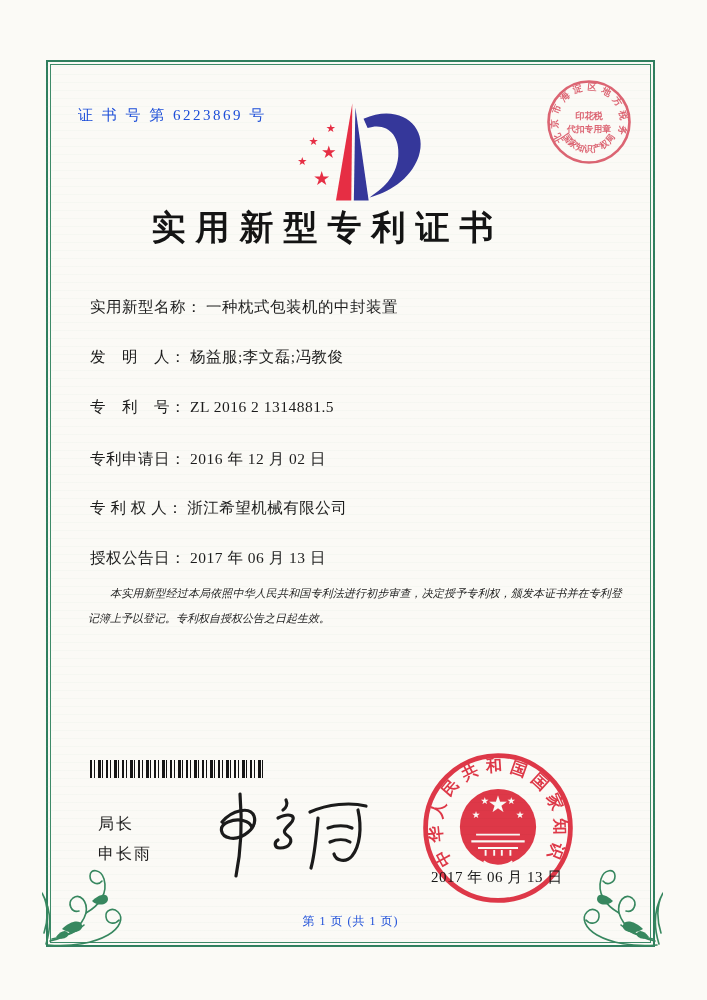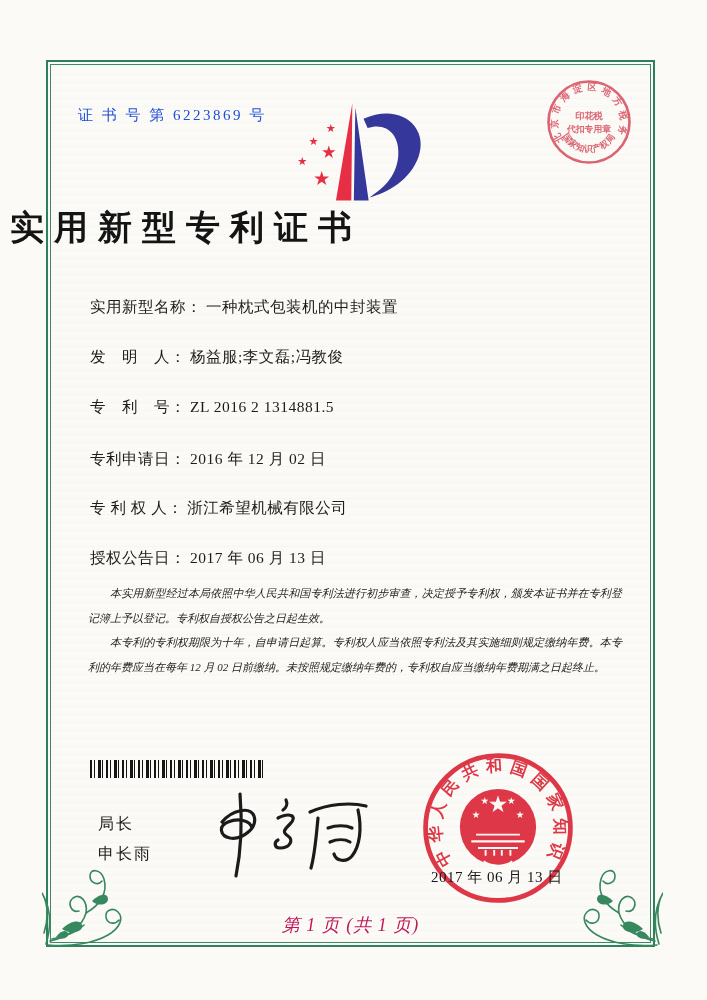--- a/index.html
+++ b/index.html
@@ -21,22 +21,22 @@
   .frame-inner{
     position:absolute;left:2px;top:2px;right:2px;bottom:2px;
     border:1px solid #3d8a68;
   }
   .abs{position:absolute;}
   .cert-no{
     left:78px;top:106px;font-size:15px;letter-spacing:2.5px;color:#1d4ed8;
   }
   .logo{left:288px;top:100px;width:148px;height:108px;}
   .title{
-    left:0;top:205px;width:629px;text-align:left;
-    font-size:34px;font-weight:700;letter-spacing:10px;text-indent:10px;color:#141414;
+    left:0;top:205px;width:629px;text-align:center;
+    font-size:34px;font-weight:700;letter-spacing:10px;text-indent:10px;color:#141414;padding-left:8px;
   }
   .field-row{
     left:90px;font-size:15.5px;letter-spacing:0.5px;white-space:nowrap;
   }
   .field-row .field-value{margin-left:4px;}
   .body-text{
     left:88px;top:581px;width:534px;
   }
   .body-text p{
     margin:0;font-size:11px;line-height:24.6px;text-indent:2em;
@@ -52,21 +52,21 @@
   }
   .director-title{left:98px;top:814px;font-size:16px;letter-spacing:2px;}
   .director-name{left:98px;top:844px;font-size:16px;letter-spacing:2px;}
   .signature{left:198px;top:784px;width:180px;height:100px;}
   .seal{left:417px;top:747px;width:162px;height:162px;mix-blend-mode:multiply;opacity:.93;}
   .seal-date{
     left:431px;top:868px;font-size:15px;letter-spacing:0.5px;color:#181818;z-index:5;
   }
   .tax-stamp{left:545px;top:78px;width:88px;height:88px;mix-blend-mode:multiply;opacity:.9;}
   .footer{
-    left:46px;top:913px;width:609px;text-align:center;font-size:18px;letter-spacing:1px;color:#be185d;font-style:italic;
+    left:46px;top:913px;width:609px;text-align:center;font-size:12px;letter-spacing:1px;color:#1d4ed8;
   }
   .flourish{width:110px;height:110px;}
   .flourish-bl{left:42px;top:841px;}
   .flourish-br{left:553px;top:841px;}
   svg text{font-family:"DejaVu Sans","Liberation Sans",sans-serif;}
   .seal-ring-text{font-family:"DejaVu Serif","Liberation Serif",serif;font-weight:700;}
 </style>
 </head>
 <body>
 
@@ -137,21 +137,20 @@
 </div>
 <div class="abs field-row" style="top:498px">
   <span class="field-label">专 利 权 人：</span><span class="field-value">浙江希望机械有限公司</span>
 </div>
 <div class="abs field-row" style="top:548px">
   <span class="field-label">授权公告日：</span><span class="field-value">2017 年 06 月 13 日</span>
 </div>
 
 <div class="abs body-text">
   <p>本实用新型经过本局依照中华人民共和国专利法进行初步审查，决定授予专利权，颁发本证书并在专利登记簿上予以登记。专利权自授权公告之日起生效。</p>
-  <p>本专利的专利权期限为十年，自申请日起算。专利权人应当依照专利法及其实施细则规定缴纳年费。本专利的年费应当在每年 12 月 02 日前缴纳。未按照规定缴纳年费的，专利权自应当缴纳年费期满之日起终止。</p>
 </div>
 
 <div class="abs barcode"></div>
 
 <div class="abs director-title">局长</div>
 <div class="abs director-name">申长雨</div>
 
 <svg class="abs signature" viewBox="0 0 180 100">
   <g stroke="#1b1b1b" stroke-width="3.2" fill="none" stroke-linecap="round">
     <path d="M24,38 C34,26 52,22 56,32 C60,44 44,56 32,54 C22,52 20,42 30,38 C40,34 52,36 54,44"></path>

